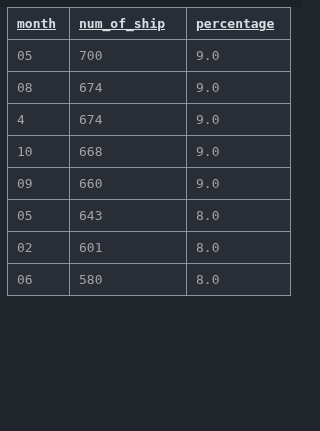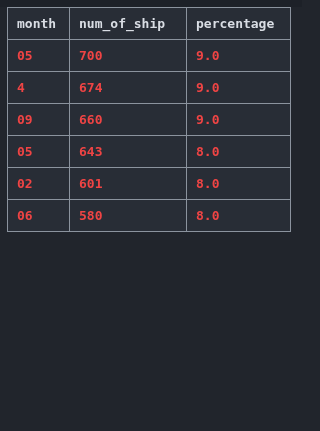--- a/index.html
+++ b/index.html
@@ -51,24 +51,25 @@
     font-size: 13px;
     line-height: 31px;
     white-space: nowrap;
     overflow: hidden;
     background: #282d36;
   }
   table.data-table th {
     color: #d9dde4;
     font-weight: bold;
     letter-spacing: 0px;
+    text-decoration: underline;
   }
   table.data-table td {
-    color: #ef4444;
-    font-weight: bold;
+    color: #a3a3a3;
+    font-weight: normal;
   }
   col.c-month { width: 62px; }
   col.c-num   { width: 117px; }
   col.c-pct   { width: 104px; }
 </style>
 </head>
 <body>
 
 <div id="page-root">
 
@@ -88,22 +89,32 @@
           <th>percentage</th>
         </tr>
       </thead>
       <tbody>
         <tr>
           <td>05</td>
           <td>700</td>
           <td>9.0</td>
         </tr>
         <tr>
+          <td>08</td>
+          <td>674</td>
+          <td>9.0</td>
+        </tr>
+        <tr>
           <td>4</td>
           <td>674</td>
+          <td>9.0</td>
+        </tr>
+        <tr>
+          <td>10</td>
+          <td>668</td>
           <td>9.0</td>
         </tr>
         <tr>
           <td>09</td>
           <td>660</td>
           <td>9.0</td>
         </tr>
         <tr>
           <td>05</td>
           <td>643</td>

